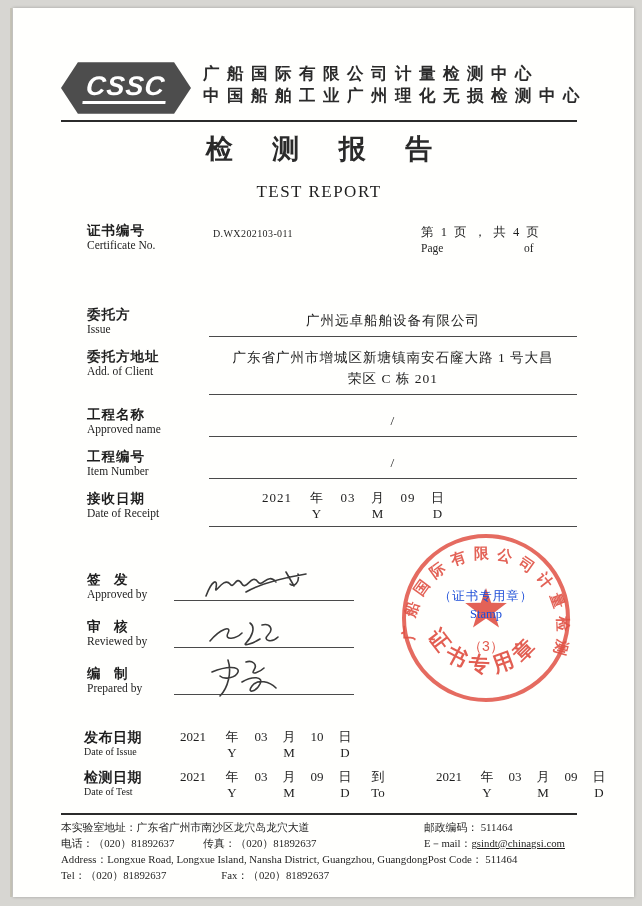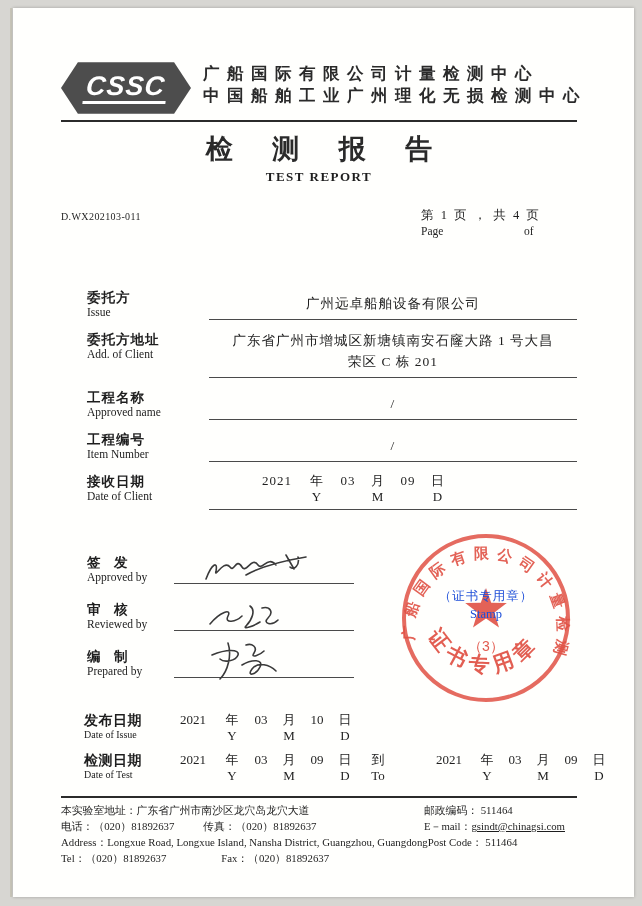--- a/index.html
+++ b/index.html
@@ -48,21 +48,21 @@
   }
   .header-rule{border:0;border-top:2px solid #2b2b2b;margin:4px 0 0 0;}
 
   
   .doc-title-cn{
     margin-top:9px;text-align:center;
     font-family:"Liberation Sans",sans-serif;font-weight:bold;
     font-size:27px;color:#2a2a2a;letter-spacing:16px;text-indent:16px;
   }
   .doc-title-en{
-    margin-top:2px;text-align:center;font-weight:bold;font-size:13px;
+    margin-top:15px;text-align:center;font-weight:normal;font-size:17px;
     letter-spacing:1.5px;
   }
 
   
   .cert-row{margin-top:21px;display:flex;align-items:flex-start;position:relative;height:36px;}
   .label-block{flex:none;}
   .lbl-cn{font-family:"Liberation Sans",sans-serif;font-weight:bold;font-size:13.5px;letter-spacing:1px;line-height:16px;}
   .lbl-en{font-size:11.5px;line-height:13px;color:#222;}
   .cert-label{padding-left:26px;width:126px;}
   .cert-number{font-size:10px;padding-top:5px;letter-spacing:.4px;}
@@ -140,20 +140,24 @@
         <div class="cn-title">广船国际有限公司计量检测中心</div>
         <div class="cn-title">中国船舶工业广州理化无损检测中心</div>
       </div>
     </div>
     <hr class="header-rule">
 
     <div class="doc-title-cn">检 测 报 告</div>
     <div class="doc-title-en">TEST REPORT</div>
 
     <div class="cert-row">
+      <div class="label-block cert-label">
+        <div class="lbl-cn">证书编号</div>
+        <div class="lbl-en">Certificate No.</div>
+      </div>
       <div class="cert-number">D.WX202103-011</div>
       <div class="pagination">
         <div class="pag-line1">第 1 页 ， 共 4 页</div>
         <div class="pag-line2">
           <span>Page</span>
           <span class="of">of</span>
         </div>
       </div>
     </div>
 
@@ -196,21 +200,21 @@
           <div class="lbl-en">Item Number</div>
         </div>
         <div class="form-value">
           <div>/</div>
         </div>
       </div>
 
       <div class="form-row">
         <div class="form-label label-block">
           <div class="lbl-cn">接收日期</div>
-          <div class="lbl-en">Date of Client</div>
+          <div class="lbl-en">Date of Receipt</div>
         </div>
         <div class="form-value">
           <div class="date-grid receipt-grid">
             <span>2021</span>
             <span>年</span>
             <span>03</span>
             <span>月</span>
             <span>09</span>
             <span>日</span>
             <span></span>

